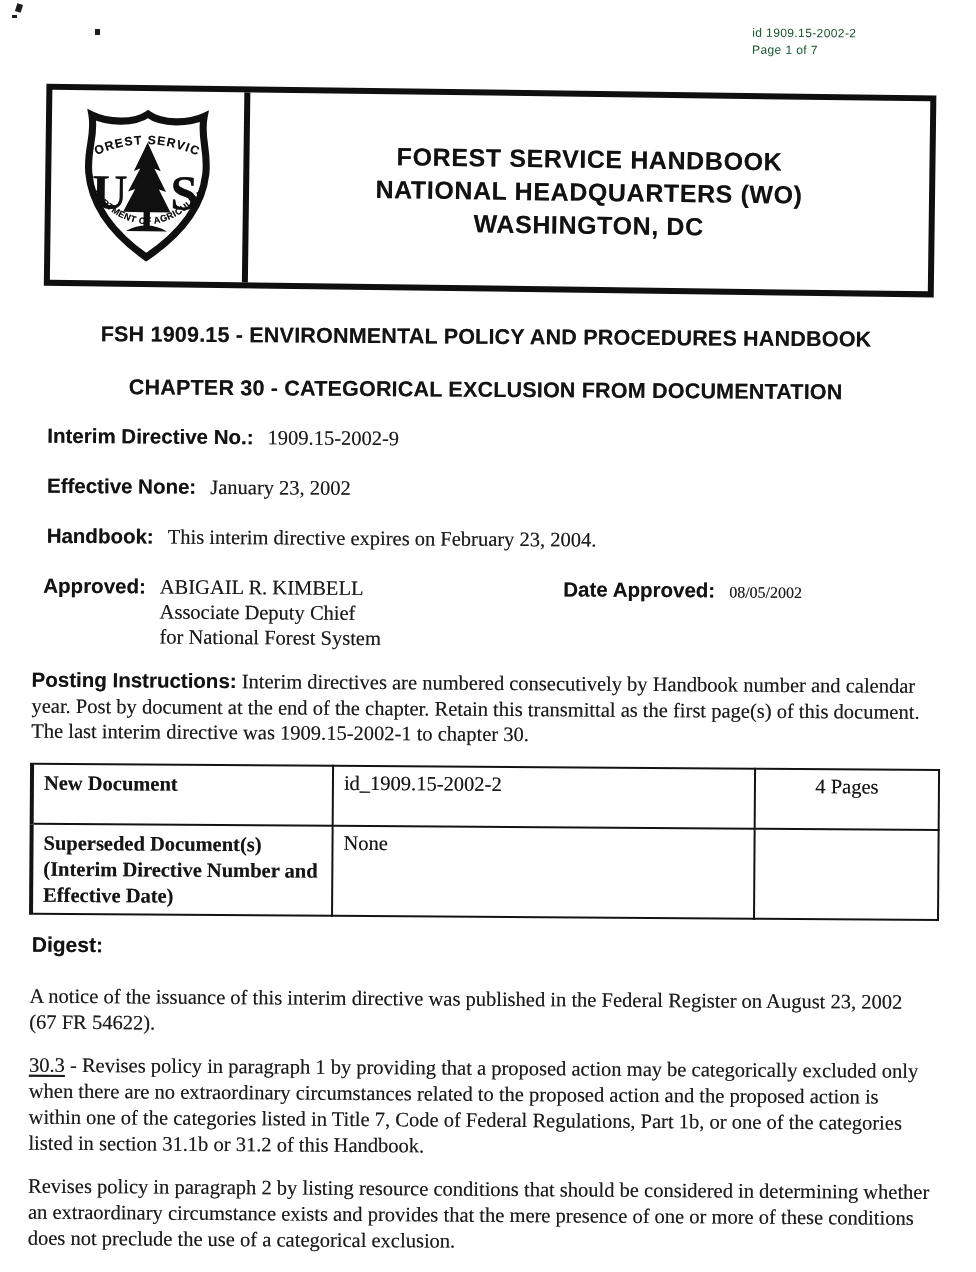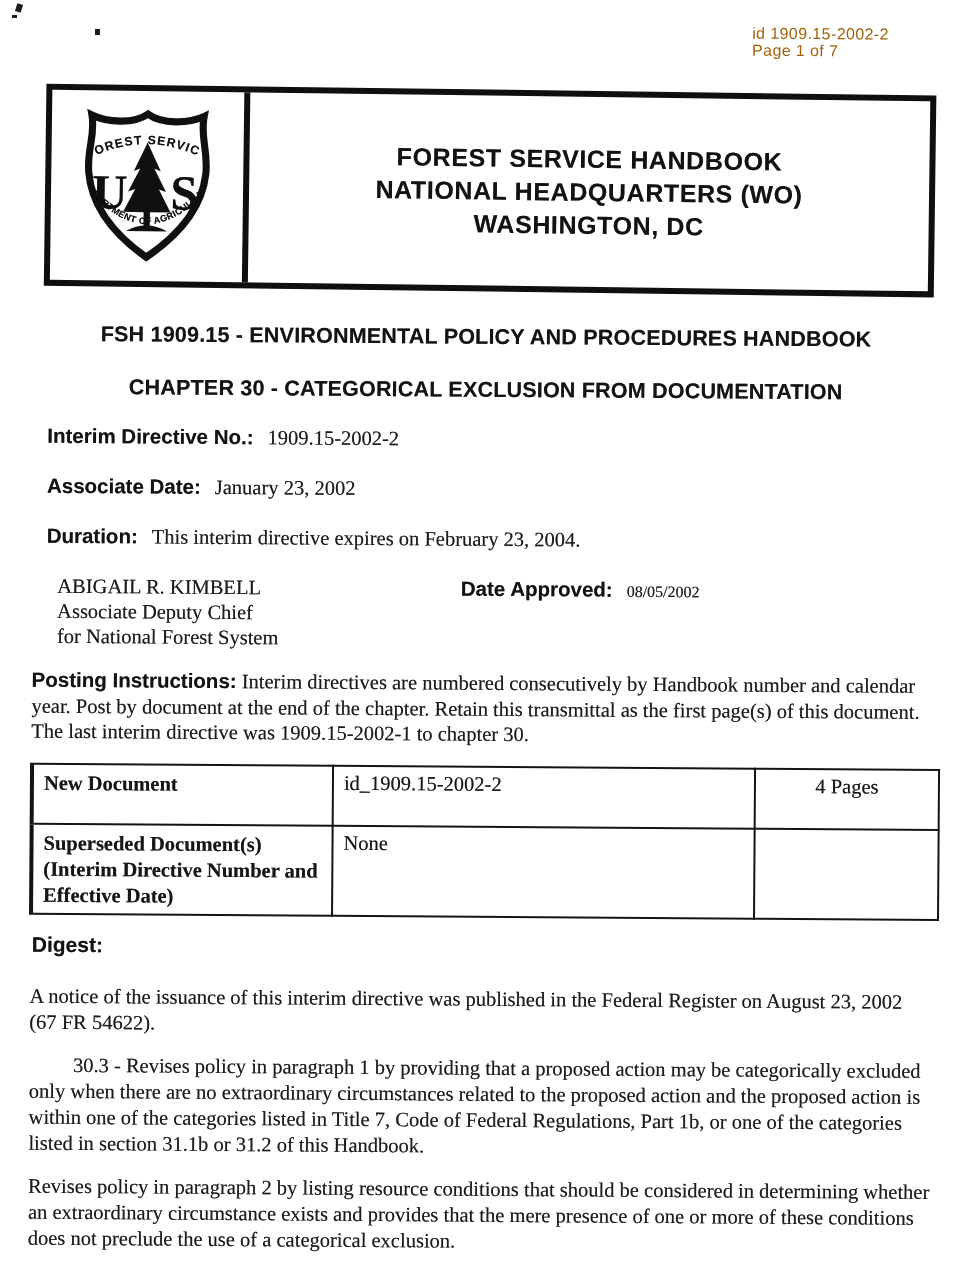--- a/index.html
+++ b/index.html
@@ -12,22 +12,22 @@
   .content { position:absolute; left:0; top:0; width:976px; transform:rotate(0.4deg); transform-origin:80px 60px; }
 
   
   .speck { position:absolute; background:#1d1d1d; }
   .speck-1 { left:16px; top:4px;  width:6px; height:8px; transform:rotate(18deg); }
   .speck-2 { left:12px; top:15px; width:5px; height:3px; }
   .speck-3 { left:95px; top:29px; width:5px; height:6px; }
 
   .page-id {
     position:absolute; left:752px; top:20px;
-    font-family:"Liberation Sans", sans-serif; font-size:16px; line-height:17px;
-    color:#a16207; letter-spacing:0.4px; text-shadow:none;
+    font-family:"Liberation Sans", sans-serif; font-size:12px; line-height:17px;
+    color:#14532d; letter-spacing:0.4px; text-shadow:none;
   }
 
   .masthead {
     box-sizing:border-box; margin:84px 0 0 46px; width:890px; height:202px;
     border:6px solid #0f0f0f; display:flex; background:#fff;
     transform:rotate(0.35deg); transform-origin:0 50%;
   }
   .logo-cell { box-sizing:border-box; width:198px; border-right:6px solid #0f0f0f;
     display:flex; align-items:center; justify-content:center; }
   .masthead-text {
@@ -61,21 +61,21 @@
   .doc-table .c1 { width:278px; font-weight:700; line-height:26px; border-left-width:4px; }
   .doc-table .c2 { width:400px; }
   .doc-table .c3 { width:162px; text-align:center; border-width:2px; }
   .doc-table .r1 td { height:48px; }
   .doc-table .r2 td { height:76px; }
 
   .digest-h { margin:18px 0 0 38px; font-family:"Liberation Sans", sans-serif;
     font-weight:700; font-size:21px; color:#131313; }
   .para { margin:26px 36px 0 36px; font-size:20.5px; line-height:26px; color:#1c1c1c; }
   .para.tight { margin-top:17px; }
-  .uline { text-underline-offset:3px;margin-left:44px; }
+  .uline { text-decoration:underline; text-underline-offset:3px; }
 </style>
 </head>
 <body>
 
 <div class="page">
 
   <div class="speck speck-1"></div>
   <div class="speck speck-2"></div>
   <div class="speck speck-3"></div>
 
@@ -108,33 +108,34 @@
         <div>FOREST SERVICE HANDBOOK</div>
         <div>NATIONAL HEADQUARTERS (WO)</div>
         <div>WASHINGTON, DC</div>
       </div>
     </div>
 
     <div class="title title-handbook">FSH 1909.15 - ENVIRONMENTAL POLICY AND PROCEDURES HANDBOOK</div>
     <div class="title title-chapter">CHAPTER 30 - CATEGORICAL EXCLUSION FROM DOCUMENTATION</div>
 
     <div class="field f-interim">
-      <span class="lbl">Interim Directive No.:</span><span class="val">1909.15-2002-2</span>
+      <span class="lbl">Interim Directive No.:</span><span class="val">1909.15-2002-9</span>
     </div>
 
     <div class="field f-effective">
-      <span class="lbl">Associate Date:</span><span class="val">January 23, 2002</span>
+      <span class="lbl">Effective None:</span><span class="val">January 23, 2002</span>
     </div>
 
     <div class="field f-duration">
-      <span class="lbl">Duration:</span><span class="val">This interim directive expires on February 23, 2004.</span>
+      <span class="lbl">Handbook:</span><span class="val">This interim directive expires on February 23, 2004.</span>
     </div>
 
     <div class="approved-row">
       <div class="approved-left">
+        <span class="lbl">Approved:</span>
         <div class="approved-lines">
           <div>ABIGAIL R. KIMBELL</div>
           <div>Associate Deputy Chief</div>
           <div>for National Forest System</div>
         </div>
       </div>
       <div class="date-approved">
         <span class="lbl">Date Approved:</span><span class="val">08/05/2002</span>
       </div>
     </div>

